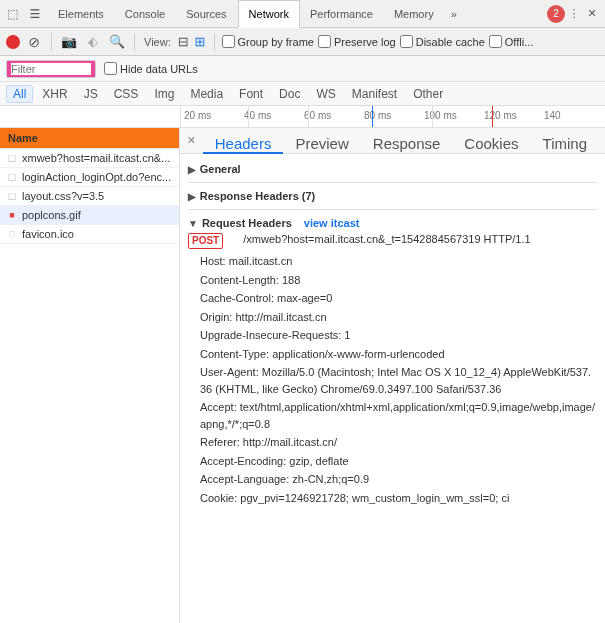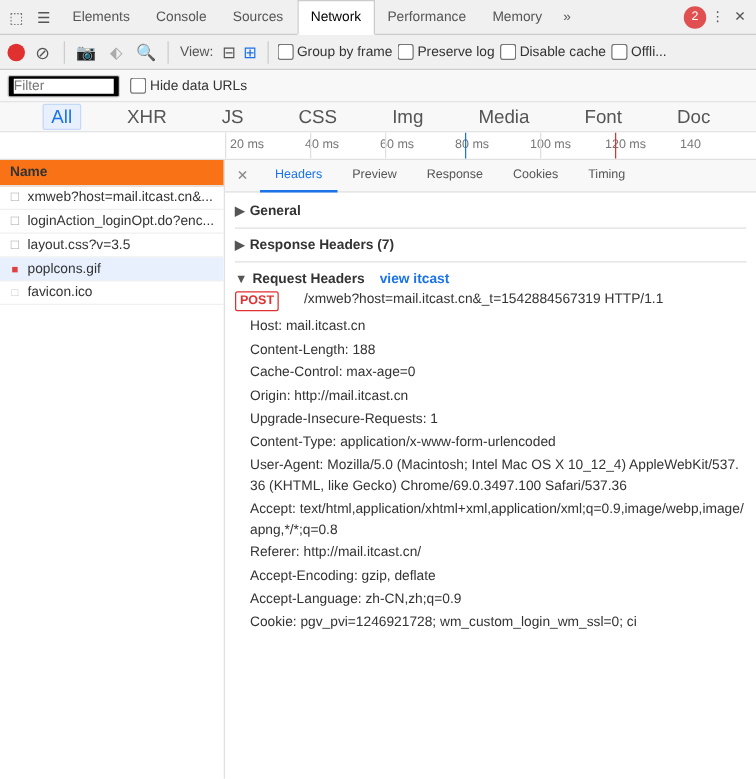--- a/index.html
+++ b/index.html
@@ -102,21 +102,21 @@
       align-items: center;
       background: #f8f8f8;
       border-bottom: 1px solid #ddd;
       height: 26px;
       padding: 0 6px;
       gap: 8px;
     }
     .filter-input-wrap {
       display: flex; align-items: center;
       border: 1px solid #ccc; border-radius: 2px;
-      background: #000000; padding: 0 4px; height: 18px;
+      background: #ec4899; padding: 0 4px; height: 18px;
     }
     .filter-input-wrap input {
       border: none; outline: none; font-size: 11px; width: 80px; color: #333;
     }
     .hide-data-check {
       display: flex; align-items: center; gap: 3px; font-size: 11px; color: #333; cursor: pointer;
     }
     .hide-data-check input { margin: 0; cursor: pointer; }
 
     
@@ -124,26 +124,25 @@
       display: flex;
       align-items: center;
       background: #f8f8f8;
       border-bottom: 1px solid #ddd;
       height: 24px;
       padding: 0 6px;
       gap: 2px;
     }
     .type-btn {
       padding: 1px 6px;
-      font-size: 15px;
+      font-size: 12px;
       cursor: pointer;
       color: #555;
       border: 1px solid transparent;
       border-radius: 2px;
-      margin-left: 28px;
     }
     .type-btn.active {
       background: #e8f0fe;
       color: #1a73e8;
       border: 1px solid #c5d8f8;
     }
 
     
     .timeline-bar {
       height: 22px;
@@ -242,22 +241,22 @@
       gap: 0;
     }
     .right-tab-close {
       width: 16px; height: 16px;
       display: flex; align-items: center; justify-content: center;
       color: #888; cursor: pointer; font-size: 11px; margin-right: 6px;
     }
     .right-tab {
       padding: 0 12px;
       height: 26px;
-      display: flex; align-items: center;
-      font-size: 10px;
+      display: flex; align-items: flex-end;
+      font-size: 15px;
       color: #555;
       cursor: pointer;
       border-bottom: 2px solid transparent;
     }
     .right-tab.active {
       color: #1a73e8;
       border-bottom: 2px solid #1a73e8;
     }
 
     

